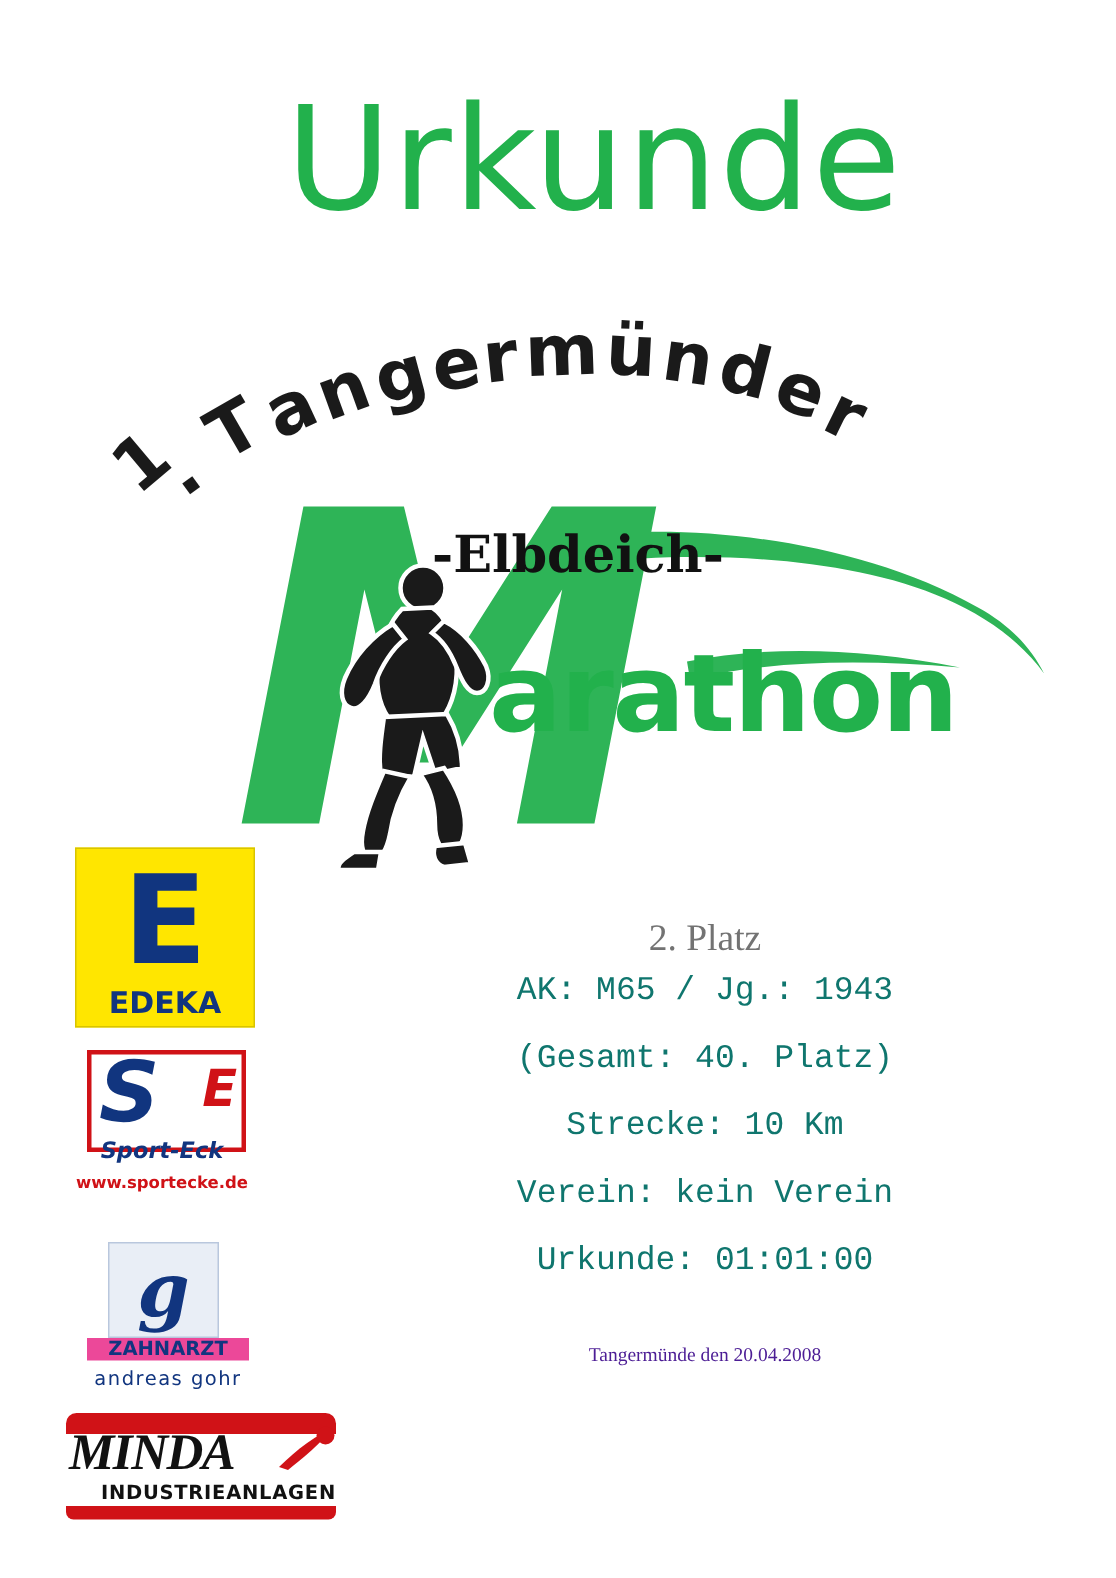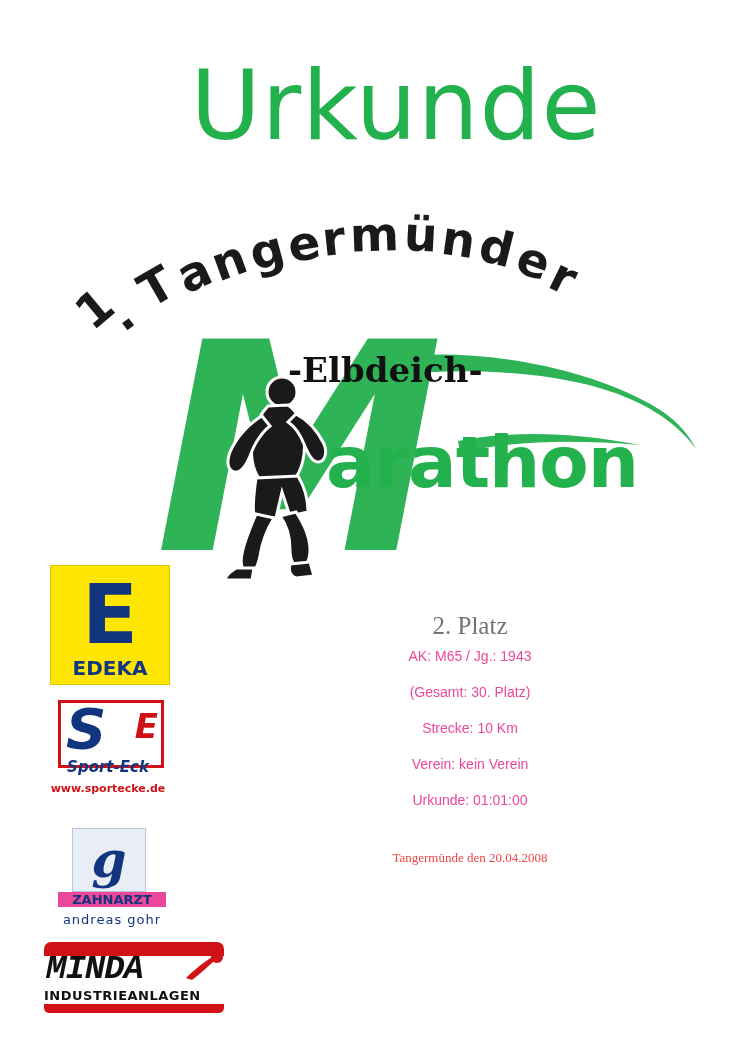--- a/index.html
+++ b/index.html
@@ -288,33 +288,33 @@
     width: 180px;
     height: 14px;
     background: #d01217;
     border-top-left-radius: 7px;
     border-top-right-radius: 7px;
   }
   .minda-word {
     position: absolute;
     left: 2px;
     top: 8px;
-    font-family: Liberation Mono, monospace;
+    font-family: Liberation Serif, serif;
     font-size: 34px;
     font-weight: 700;
     font-style: italic;
     color: #111111;
     letter-spacing: -1px;
   }
   .minda-sub {
     position: absolute;
     left: 0;
     top: 46px;
     width: 180px;
-    text-align: left;
+    text-align: right;
     font-family: "DejaVu Sans", sans-serif;
     font-size: 13px;
     font-weight: 700;
     color: #111111;
     letter-spacing: 0.5px;
   }
   .minda-line {
     position: absolute;
     left: 0;
     top: 62px;
@@ -340,37 +340,37 @@
     width: 440px;
     text-align: center;
   }
   .result .place {
     font-family: "Liberation Serif", serif;
     font-size: 25px;
     color: #737373;
     margin-bottom: 8px;
   }
   .result .line {
-    font-family: Liberation Sans, sans-serif;
-    font-size: 14px;
-    color: #ec4899;
+    font-family: Liberation Mono, monospace;
+    font-size: 22px;
+    color: #0f766e;
     margin-bottom: 20px;
   }
   .result .name {
     font-family: "Liberation Serif", serif;
     font-size: 21px;
     color: #000;
     text-decoration: underline;
     margin-top: 12px;
     margin-bottom: 18px;
   }
   .result .place-date {
     font-family: "Liberation Serif", serif;
     font-size: 13px;
-    color: #ef4444;
+    color: #4c1d95;
     margin-top: 42px;
   }
 </style>
 </head>
 <body>
 
 <div class="urkunde">Urkunde</div>
 
 <div class="logo-block">
 
@@ -455,18 +455,18 @@
     <path d="M2,30 C14,18 28,8 38,4 C30,14 18,24 8,32 Z" fill="#d01217"></path>
     <circle cx="33" cy="9" r="6" fill="#d01217"></circle>
   </svg>
   <div class="minda-sub">INDUSTRIEANLAGEN</div>
   <div class="minda-line"></div>
 </div>
 
 <div class="result">
   <div class="place">2. Platz</div>
   <div class="line">AK: M65 / Jg.: 1943</div>
-  <div class="line">(Gesamt: 30. Platz)</div>
+  <div class="line">(Gesamt: 40. Platz)</div>
   <div class="line">Strecke: 10 Km</div>
   <div class="line">Verein: kein Verein</div>
   <div class="line">Urkunde: 01:01:00</div>
   <div class="place-date">Tangermünde den 20.04.2008</div>
 </div>
 
 </body></html>

